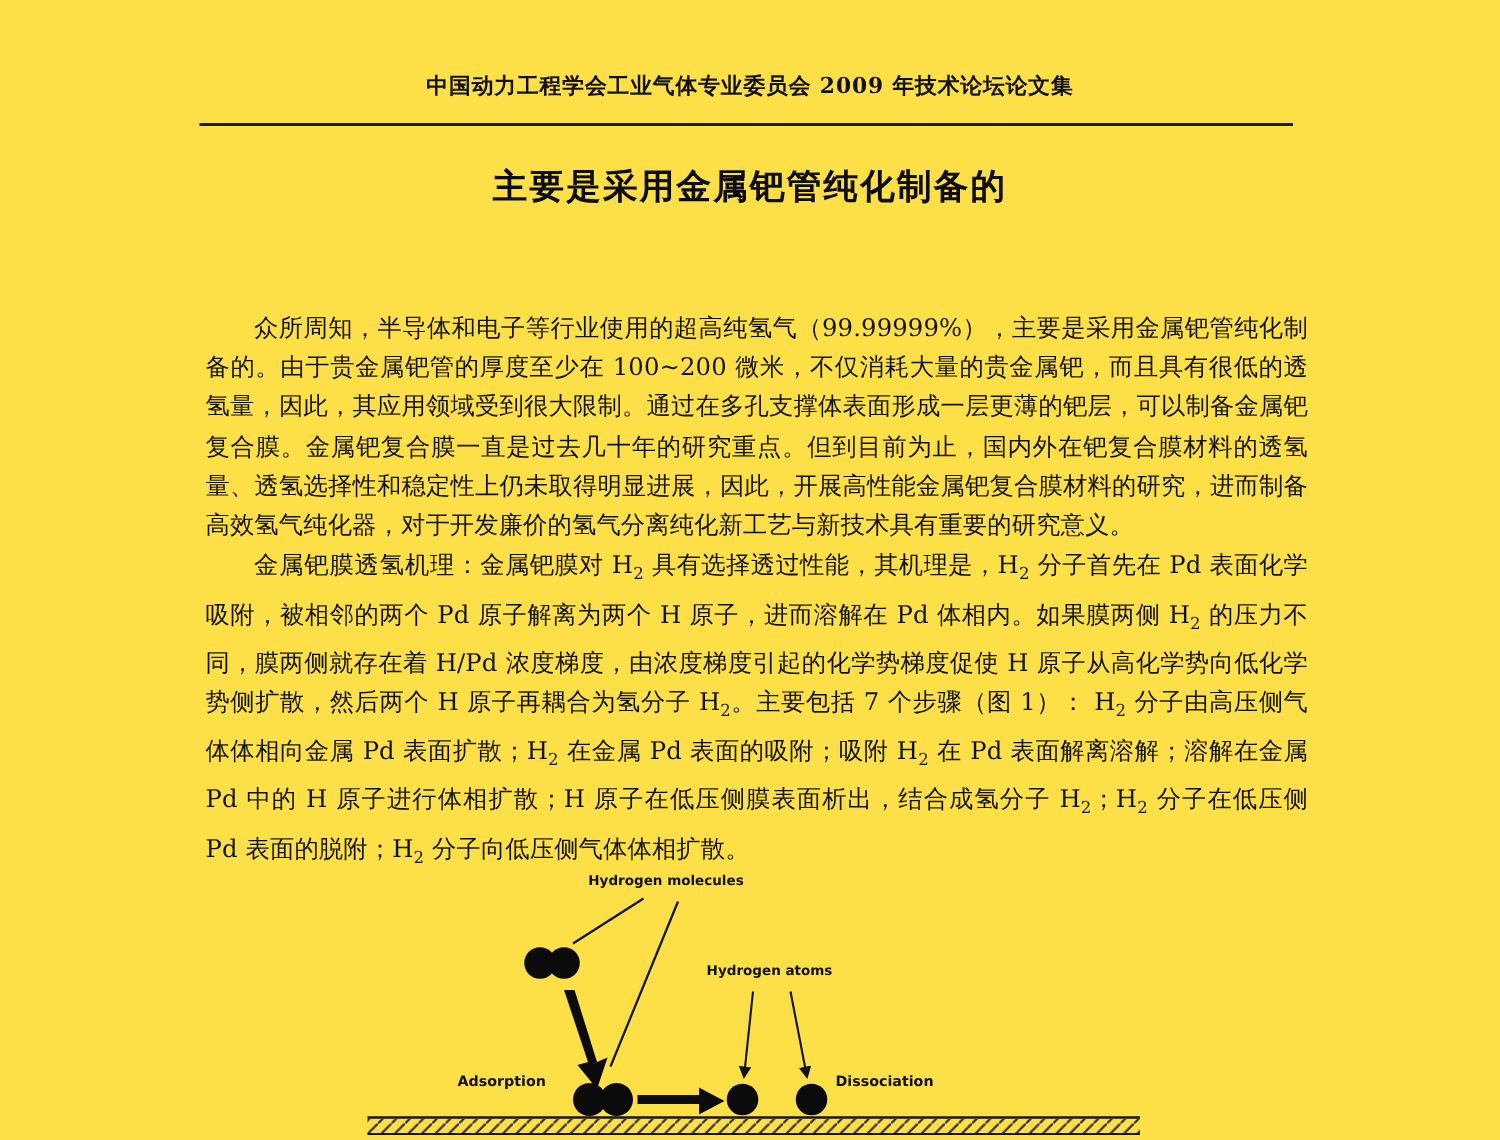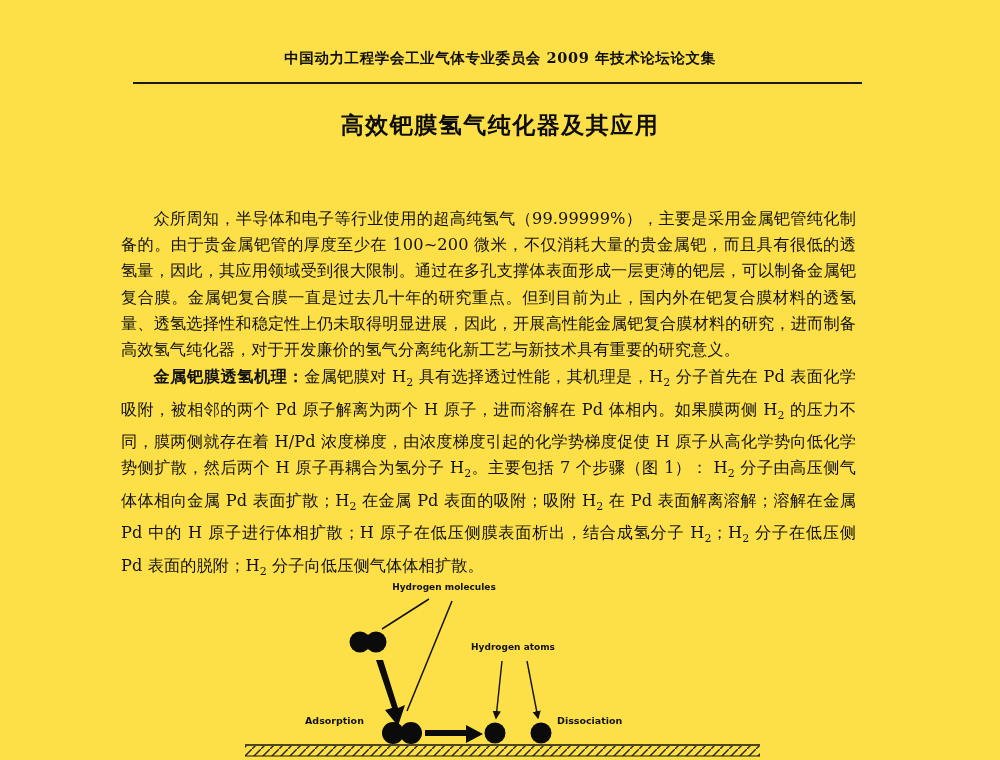--- a/index.html
+++ b/index.html
@@ -81,38 +81,38 @@
     font-size: 14.5px;
     font-weight: 600;
     letter-spacing: 0.8px;
     color: #141414;
     line-height: 20px;
   }
 
   
   .body-block {
     position: absolute;
-    left: 121px;
+    left: 137px;
     top: 206px;
     width: 735px;
   }
   .para {
     font-size: 16.2px;
     line-height: 26.2px;
     text-align: justify;
     text-justify: inter-ideograph;
     letter-spacing: 0.1px;
     color: #121212;
     margin: 0 0 0 0;
     text-indent: 2em;
     font-family: "DejaVu Serif", "Liberation Serif", serif;
   }
   .para + .para { margin-top: 1px; }
   .lead {
-    font-weight: 700;
+    font-weight: 400;
     letter-spacing: 0.4px;
   }
   .sub {
     font-size: 11px;
     vertical-align: sub;
   }
 
   
   .figure {
     position: absolute;
@@ -127,21 +127,21 @@
 <body>
 
 <div class="page">
 
   <div class="header-block">
     <div class="header-text">中国动力工程学会工业气体专业委员会 2009 年技术论坛论文集</div>
   </div>
   <div class="header-rule"></div>
 
   <div class="title-block">
-    <div class="doc-title">高效钯膜氢气纯化器及其应用</div>
+    <div class="doc-title">主要是采用金属钯管纯化制备的</div>
   </div>
 
   <div class="body-block">
     <p class="para">众所周知，半导体和电子等行业使用的超高纯氢气（99.99999%），主要是采用金属钯管纯化制备的。由于贵金属钯管的厚度至少在 100~200 微米，不仅消耗大量的贵金属钯，而且具有很低的透氢量，因此，其应用领域受到很大限制。通过在多孔支撑体表面形成一层更薄的钯层，可以制备金属钯复合膜。金属钯复合膜一直是过去几十年的研究重点。但到目前为止，国内外在钯复合膜材料的透氢量、透氢选择性和稳定性上仍未取得明显进展，因此，开展高性能金属钯复合膜材料的研究，进而制备高效氢气纯化器，对于开发廉价的氢气分离纯化新工艺与新技术具有重要的研究意义。</p>
     <p class="para"><span class="lead">金属钯膜透氢机理：</span><span>金属钯膜对 H</span><span class="sub">2</span><span> 具有选择透过性能，其机理是，H</span><span class="sub">2</span><span> 分子首先在 Pd 表面化学吸附，被相邻的两个 Pd 原子解离为两个 H 原子，进而溶解在 Pd 体相内。如果膜两侧 H</span><span class="sub">2</span><span> 的压力不同，膜两侧就存在着 H/Pd 浓度梯度，由浓度梯度引起的化学势梯度促使 H 原子从高化学势向低化学势侧扩散，然后两个 H 原子再耦合为氢分子 H</span><span class="sub">2</span><span>。主要包括 7 个步骤（图 1）： H</span><span class="sub">2</span><span> 分子由高压侧气体体相向金属 Pd 表面扩散；H</span><span class="sub">2</span><span> 在金属 Pd 表面的吸附；吸附 H</span><span class="sub">2</span><span> 在 Pd 表面解离溶解；溶解在金属 Pd 中的 H 原子进行体相扩散；H 原子在低压侧膜表面析出，结合成氢分子 H</span><span class="sub">2</span><span>；H</span><span class="sub">2</span><span> 分子在低压侧 Pd 表面的脱附；H</span><span class="sub">2</span><span> 分子向低压侧气体体相扩散。</span></p>
   </div>
 
   <div class="figure">
     <svg class="fig-svg" width="1000" height="182" viewBox="0 0 1000 182" xmlns="http://www.w3.org/2000/svg">
       <defs>

